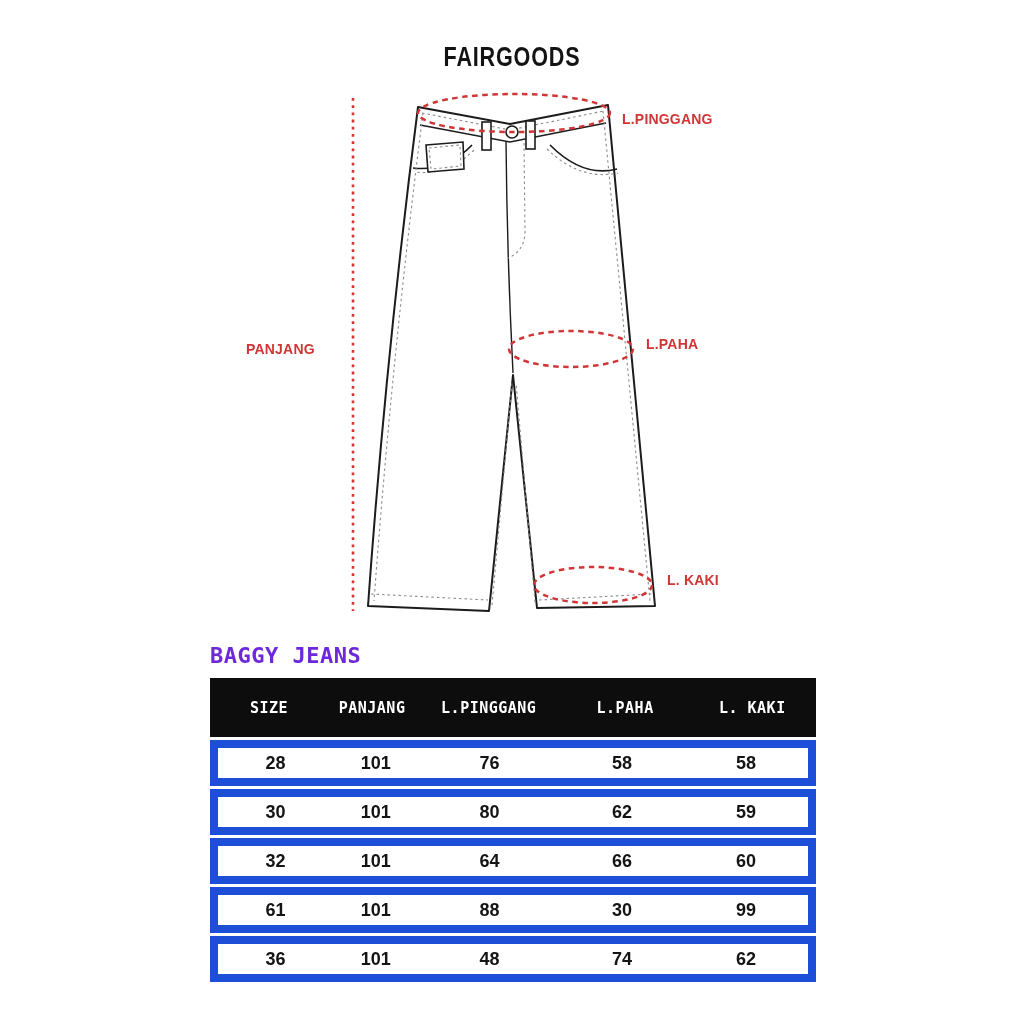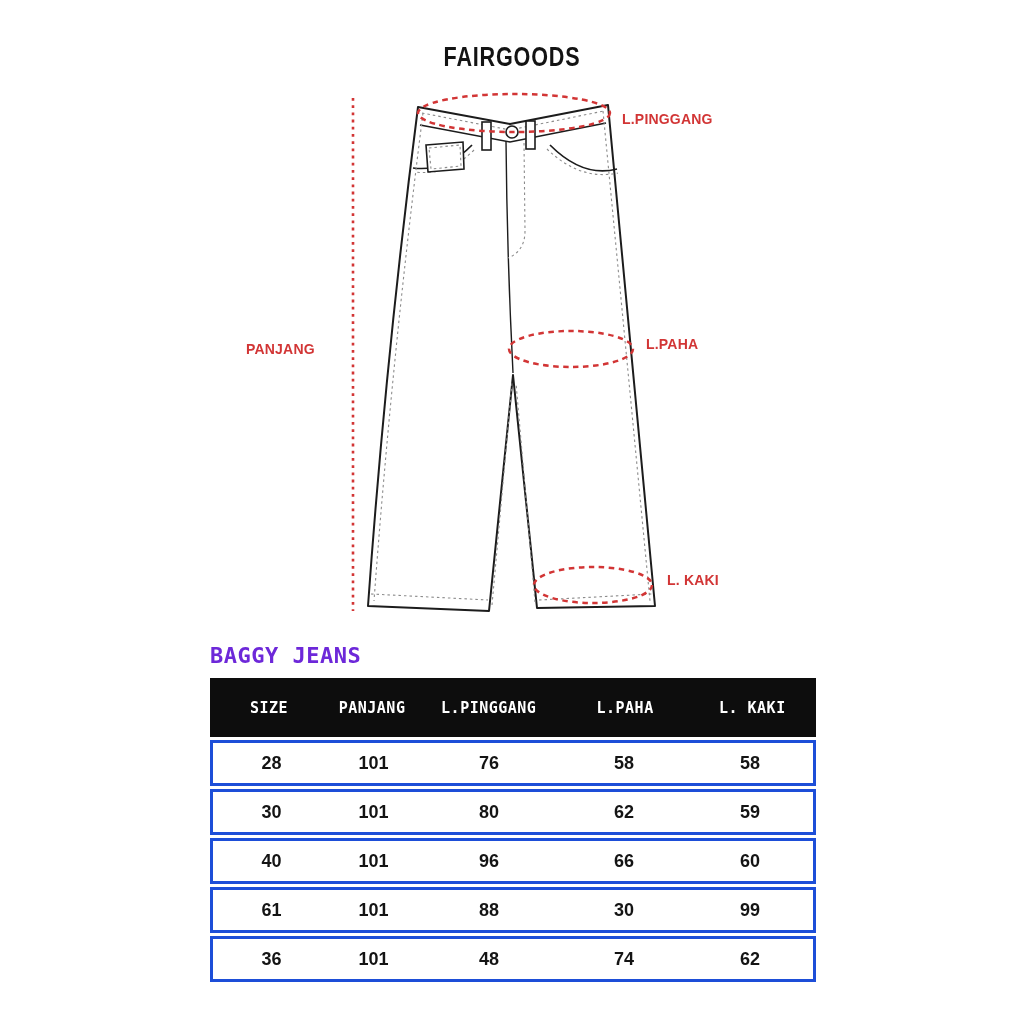--- a/index.html
+++ b/index.html
@@ -38,21 +38,21 @@
   }
   
   .size-table{position:absolute;left:210px;top:678px;width:606px;}
   .thead{
     box-sizing:border-box;height:59px;background:#0d0d0d;color:#fff;
     display:flex;align-items:center;
     font:700 15px "DejaVu Sans Mono",monospace;letter-spacing:.5px;
   }
   .trow{
     box-sizing:border-box;height:46px;margin-top:3px;background:#fff;
-    border:3px solid #1d4ed8;display:flex;align-items:center;
+    border:8px solid #1d4ed8;display:flex;align-items:center;
     font:700 18px "Liberation Sans",sans-serif;color:#141414;
   }
   .thead span,.trow span{display:block;text-align:center;}
   .c0{width:19.5%;} .c1{width:14.5%;} .c2{width:24%;} .c3{width:21%;} .c4{width:21%;}
 </style>
 </head>
 <body>
 
 <div class="canvas">
 
@@ -121,23 +121,23 @@
       <span class="c4">58</span>
     </div>
     <div class="trow">
       <span class="c0">30</span>
       <span class="c1">101</span>
       <span class="c2">80</span>
       <span class="c3">62</span>
       <span class="c4">59</span>
     </div>
     <div class="trow">
-      <span class="c0">40</span>
+      <span class="c0">32</span>
       <span class="c1">101</span>
-      <span class="c2">96</span>
+      <span class="c2">64</span>
       <span class="c3">66</span>
       <span class="c4">60</span>
     </div>
     <div class="trow">
       <span class="c0">61</span>
       <span class="c1">101</span>
       <span class="c2">88</span>
       <span class="c3">30</span>
       <span class="c4">99</span>
     </div>

